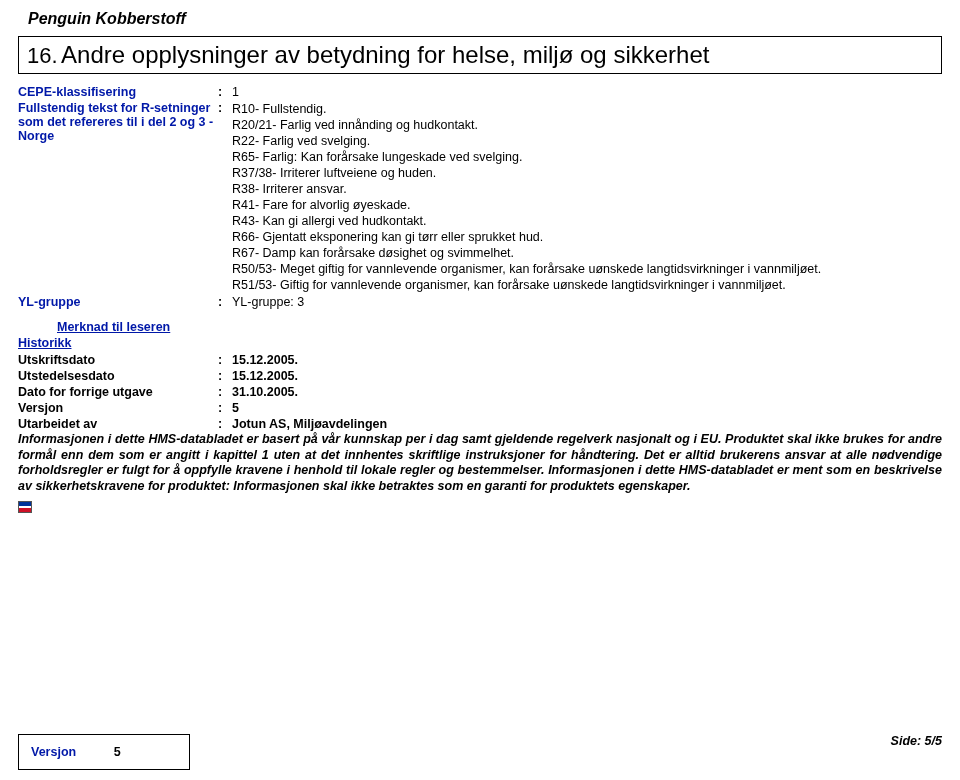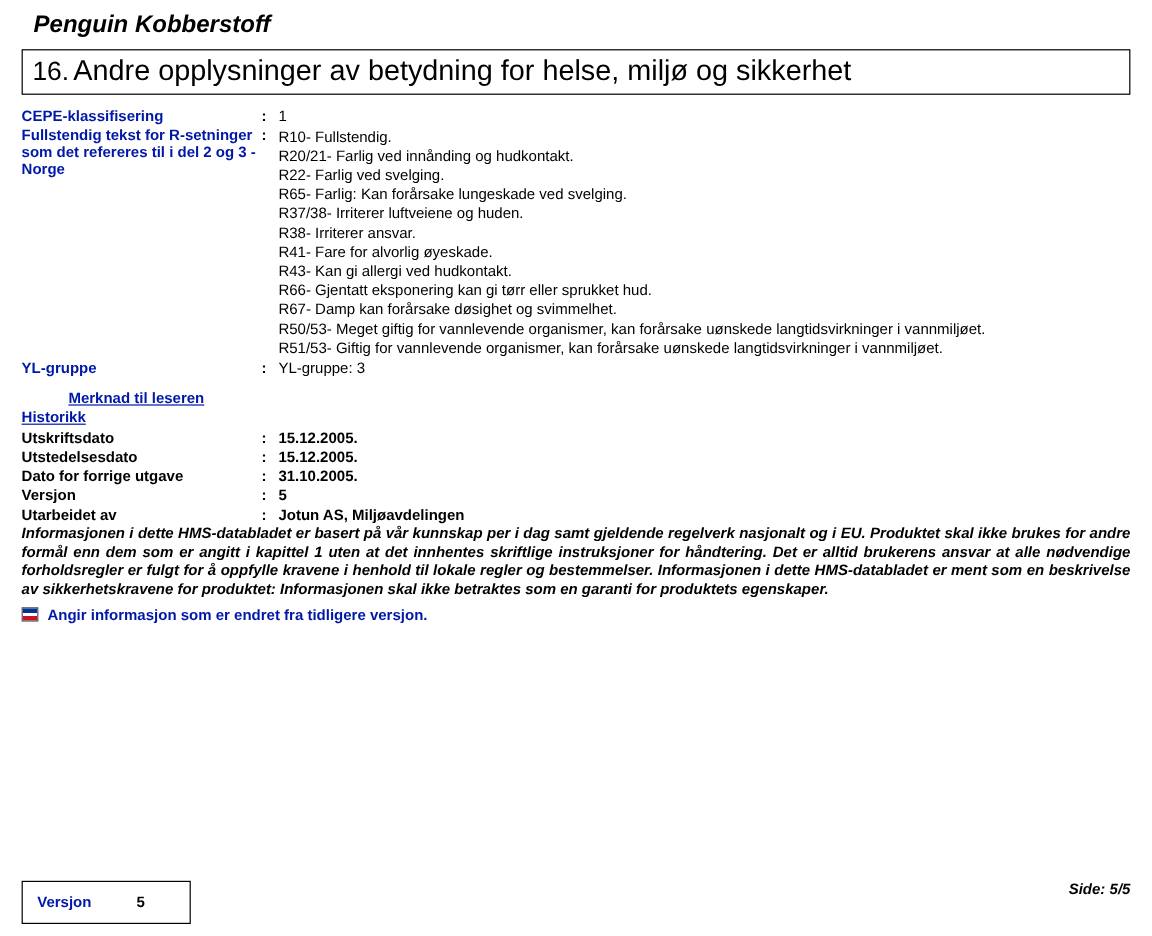--- a/index.html
+++ b/index.html
@@ -7,21 +7,21 @@
     font-family: Arial, Helvetica, sans-serif;
     font-size: 12.5px;
     color: #000;
     background: #fff;
     width: 960px;
     height: 780px;
     padding: 8px 18px 12px 18px;
     position: relative;
   }
   .product-title {
-    font-size: 20px;
+    font-size: 16px;
     font-weight: bold;
     font-style: italic;
     padding: 2px 0 4px 10px;
   }
   .section-box {
     border: 1.5px solid #000;
     padding: 4px 8px;
     margin-top: 4px;
     margin-bottom: 10px;
   }
@@ -51,21 +51,21 @@
     border: 0.5px solid #555;
   }
   .footer {
     position: absolute;
     left: 18px; right: 18px; bottom: 10px;
   }
   .version-box {
     border: 1.5px solid #000;
     padding: 10px 12px;
     display: inline-block;
-    width: 141px;
+    width: 172px;
     margin-top: 12px;
   }
   .version-box .vlabel { color: #0018a8; font-weight: bold; }
   .version-box .vnum { display: inline-block; margin-left: 34px; font-weight: bold; }
   .page-no {
     position: absolute;
     right: 0; bottom: 22px;
     font-weight: bold; font-style: italic;
   }
   .r-line { line-height: 1.28; }
@@ -143,21 +143,20 @@
     <td class="colon-col">:</td>
     <td class="val-col" style="font-weight:bold">Jotun AS, Miljøavdelingen</td>
   </tr>
 </tbody>
   </table>
 
 <div class="info-para">Informasjonen i dette HMS-databladet er basert på vår kunnskap per i dag samt gjeldende regelverk nasjonalt og i EU. Produktet skal ikke brukes for andre formål enn dem som er angitt i kapittel 1 uten at det innhentes skriftlige instruksjoner for håndtering. Det er alltid brukerens ansvar at alle nødvendige forholdsregler er fulgt for å oppfylle kravene i henhold til lokale regler og bestemmelser. Informasjonen i dette HMS-databladet er ment som en beskrivelse av sikkerhetskravene for produktet: Informasjonen skal ikke betraktes som en garanti for produktets egenskaper.</div>
 
 <div class="flag-line">
   <span class="flag"></span>
-  <span class="blue-b">Angir informasjon som er endret fra tidligere versjon.</span>
 </div>
 
 <div class="footer">
   <div class="page-no">Side: 5/5</div>
   <div class="version-box">
     <span class="vlabel">Versjon</span>
     <span class="vnum">5</span>
   </div>
 </div>
 

